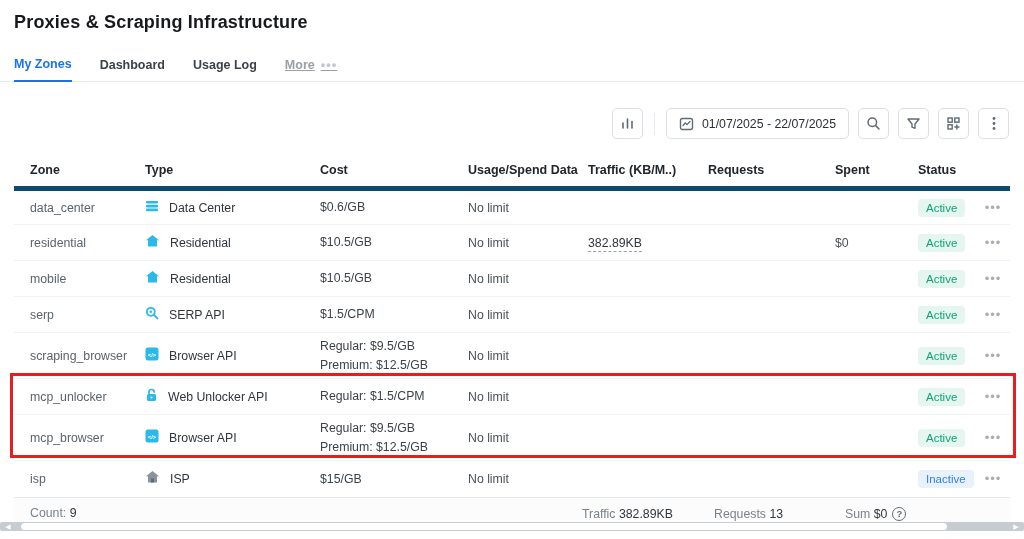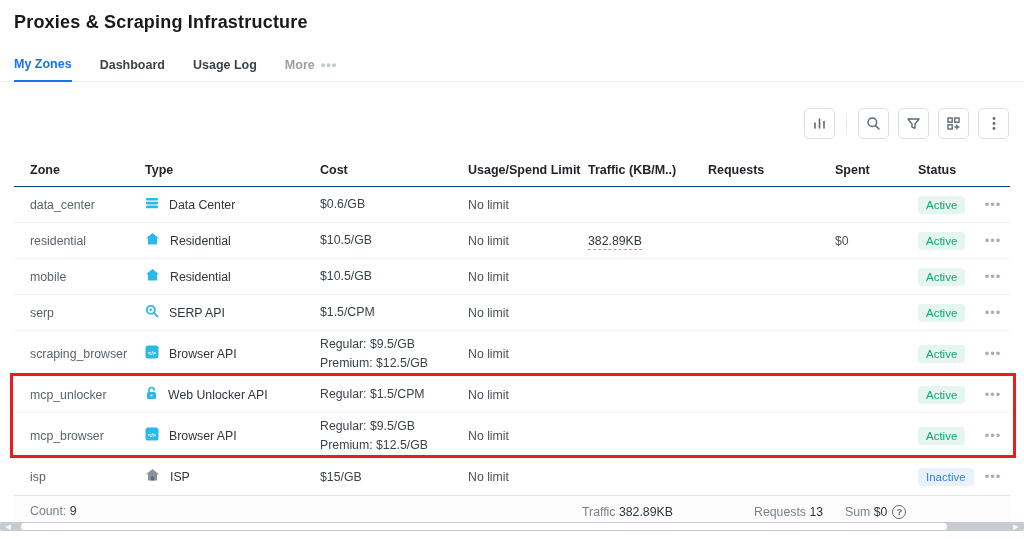--- a/index.html
+++ b/index.html
@@ -7,36 +7,36 @@
     font-family:"Liberation Sans", sans-serif; color:#2b3138; }
 
   .page-header { padding:12px 14px 0 14px; }
   .page-title { font-size:18px; font-weight:700; color:#17191c; letter-spacing:.2px; }
 
   .tabs { display:flex; gap:28px; padding:0 14px; margin-top:24px;
     border-bottom:1px solid #e8eaed; }
   .tab { font-size:12.5px; font-weight:700; color:#3b4248; padding-bottom:9px;
     cursor:pointer; display:flex; align-items:center; gap:6px; }
   .tab.active { color:#1a73e8; border-bottom:2.5px solid #1a73e8; margin-bottom:-1px; }
-  .tab.muted { color:#9aa0a6; }
+  .tab.muted { color:#9aa0a6;text-decoration:underline; }
   .more-dots { color:#c3c8cd; font-size:13px; letter-spacing:1px; line-height:1; }
 
   .toolbar { display:flex; justify-content:flex-end; align-items:center; gap:9px;
     margin:26px 15px 17px 14px; }
   .tbtn { height:31px; min-width:31px; border:1px solid #dbdfe4; border-radius:5px;
     background:#fff; display:flex; align-items:center; justify-content:center;
     cursor:pointer; color:#5f6b76; padding:0 6px; }
   .tbtn svg { display:block; }
   .toolbar-sep { width:1px; height:22px; background:#e8eaed; margin:0 2px; }
   .date-btn { gap:8px; font-size:12.3px; color:#2b3138; padding:0 12px; font-weight:400; }
 
   .table-wrap { margin:0 14px; position:relative; }
   table { width:996px; table-layout:fixed; border-collapse:collapse; }
   th { text-align:left; font-size:12.5px; font-weight:700; color:#20262c;
-    padding:7px 4px 9px 4px; border-bottom:1px solid #0c4a6e; white-space:nowrap;
+    padding:7px 4px 9px 4px; border-bottom:5px solid #0c4a6e; white-space:nowrap;
     overflow:hidden; }
   td { font-size:12.3px; color:#4a525a; padding:4px; border-top:1px solid #f0f2f4;
     vertical-align:middle; white-space:nowrap; overflow:hidden; }
   tr.r-single td { height:36px; }
   tr.r-tall td { height:46px; }
   tbody tr:first-child td { border-top:none; }
   .pad-l { padding-left:16px; }
   .zone-name { color:#5a646d; }
   .type-cell { display:flex; align-items:center; gap:10px; color:#2f363d; }
   .cost-line { line-height:1.5; color:#3b434a; }
@@ -48,21 +48,21 @@
     text-align:center; }
   .highlight-box { position:absolute; left:-4px; right:-6px; top:217px; height:85px;
     border:3.5px solid #e3201f; pointer-events:none; }
 
   .table-footer { margin:0 14px; height:32px; border-top:1px solid #e5e8eb;
     background:#fcfcfd; position:relative; font-size:12.3px; color:#7a828a;
     display:flex; align-items:center; }
   .table-footer b { font-weight:400; color:#2f363d; }
   .f-count { padding-left:16px; }
   .f-stat { position:absolute; top:9px; }
-  .f-traffic { left:568px; } .f-requests { left:740px; } .f-sum { left:831px;
+  .f-traffic { left:568px; } .f-requests { left:700px; } .f-sum { left:831px;
     display:flex; align-items:flex-end; gap:5px; }
   .q-circle { width:14px; height:14px; border:1.3px solid #5f6b76; border-radius:50%;
     color:#5f6b76; font-size:9.5px; font-weight:700; display:inline-flex;
     align-items:center; justify-content:center; cursor:pointer; }
 
   .hscroll { position:absolute; left:0; bottom:8px; width:1024px; height:9px;
     background:#c6ccd2; border-radius:2px; }
   .hscroll .thumb { position:absolute; left:21px; top:1px; height:7px; width:926px;
     background:#fff; border-radius:4px; cursor:grab; }
   .hs-arrow { position:absolute; top:0; width:12px; height:9px; color:#fff;
@@ -92,20 +92,29 @@
       <svg width="15" height="15" viewBox="0 0 15 15">
           <g stroke="#5f6b76" stroke-width="1.6" stroke-linecap="round">
             <line x1="3" y1="12" x2="3" y2="7"></line>
             <line x1="7.5" y1="12" x2="7.5" y2="3"></line>
             <line x1="12" y1="12" x2="12" y2="5.5"></line>
           </g>
         </svg>
     </span>
   </div>
   <div class="toolbar-sep"></div>
+  <div class="tbtn date-btn">
+    <span>
+      <svg width="15" height="15" viewBox="0 0 15 15">
+          <rect x="1.5" y="2.5" width="12" height="11" rx="2" fill="none" stroke="#5f6b76" stroke-width="1.4"></rect>
+          <polyline points="4,9.5 6.2,7 8,8.6 11,5.5" fill="none" stroke="#5f6b76" stroke-width="1.3" stroke-linecap="round" stroke-linejoin="round"></polyline>
+        </svg>
+    </span>
+    <span>01/07/2025 - 22/07/2025</span>
+  </div>
   <div class="tbtn">
     <span>
       <svg width="15" height="15" viewBox="0 0 15 15">
           <circle cx="6.3" cy="6.3" r="4.3" fill="none" stroke="#5f6b76" stroke-width="1.5"></circle>
           <line x1="9.6" y1="9.6" x2="13" y2="13" stroke="#5f6b76" stroke-width="1.5" stroke-linecap="round"></line>
         </svg>
     </span>
   </div>
   <div class="tbtn">
     <span>
@@ -153,21 +162,21 @@
         <col style="width:127px">
       <col style="width:83px">
         <col style="width:62px">
         <col style="width:34px">
     </colgroup>
     <thead>
         <tr>
       <th class="pad-l">Zone</th>
       <th>Type</th>
       <th>Cost</th>
-      <th>Usage/Spend Limit</th>
+      <th>Usage/Spend Data</th>
       <th>Traffic (KB/M..)</th>
       <th>Requests</th>
       <th>Spent</th>
       <th>Status</th>
       <th></th>
     </tr>
       </thead>
     <tbody id="table-body">
         <tr class="r-single">
           <td class="pad-l zone-name">data_center</td>

